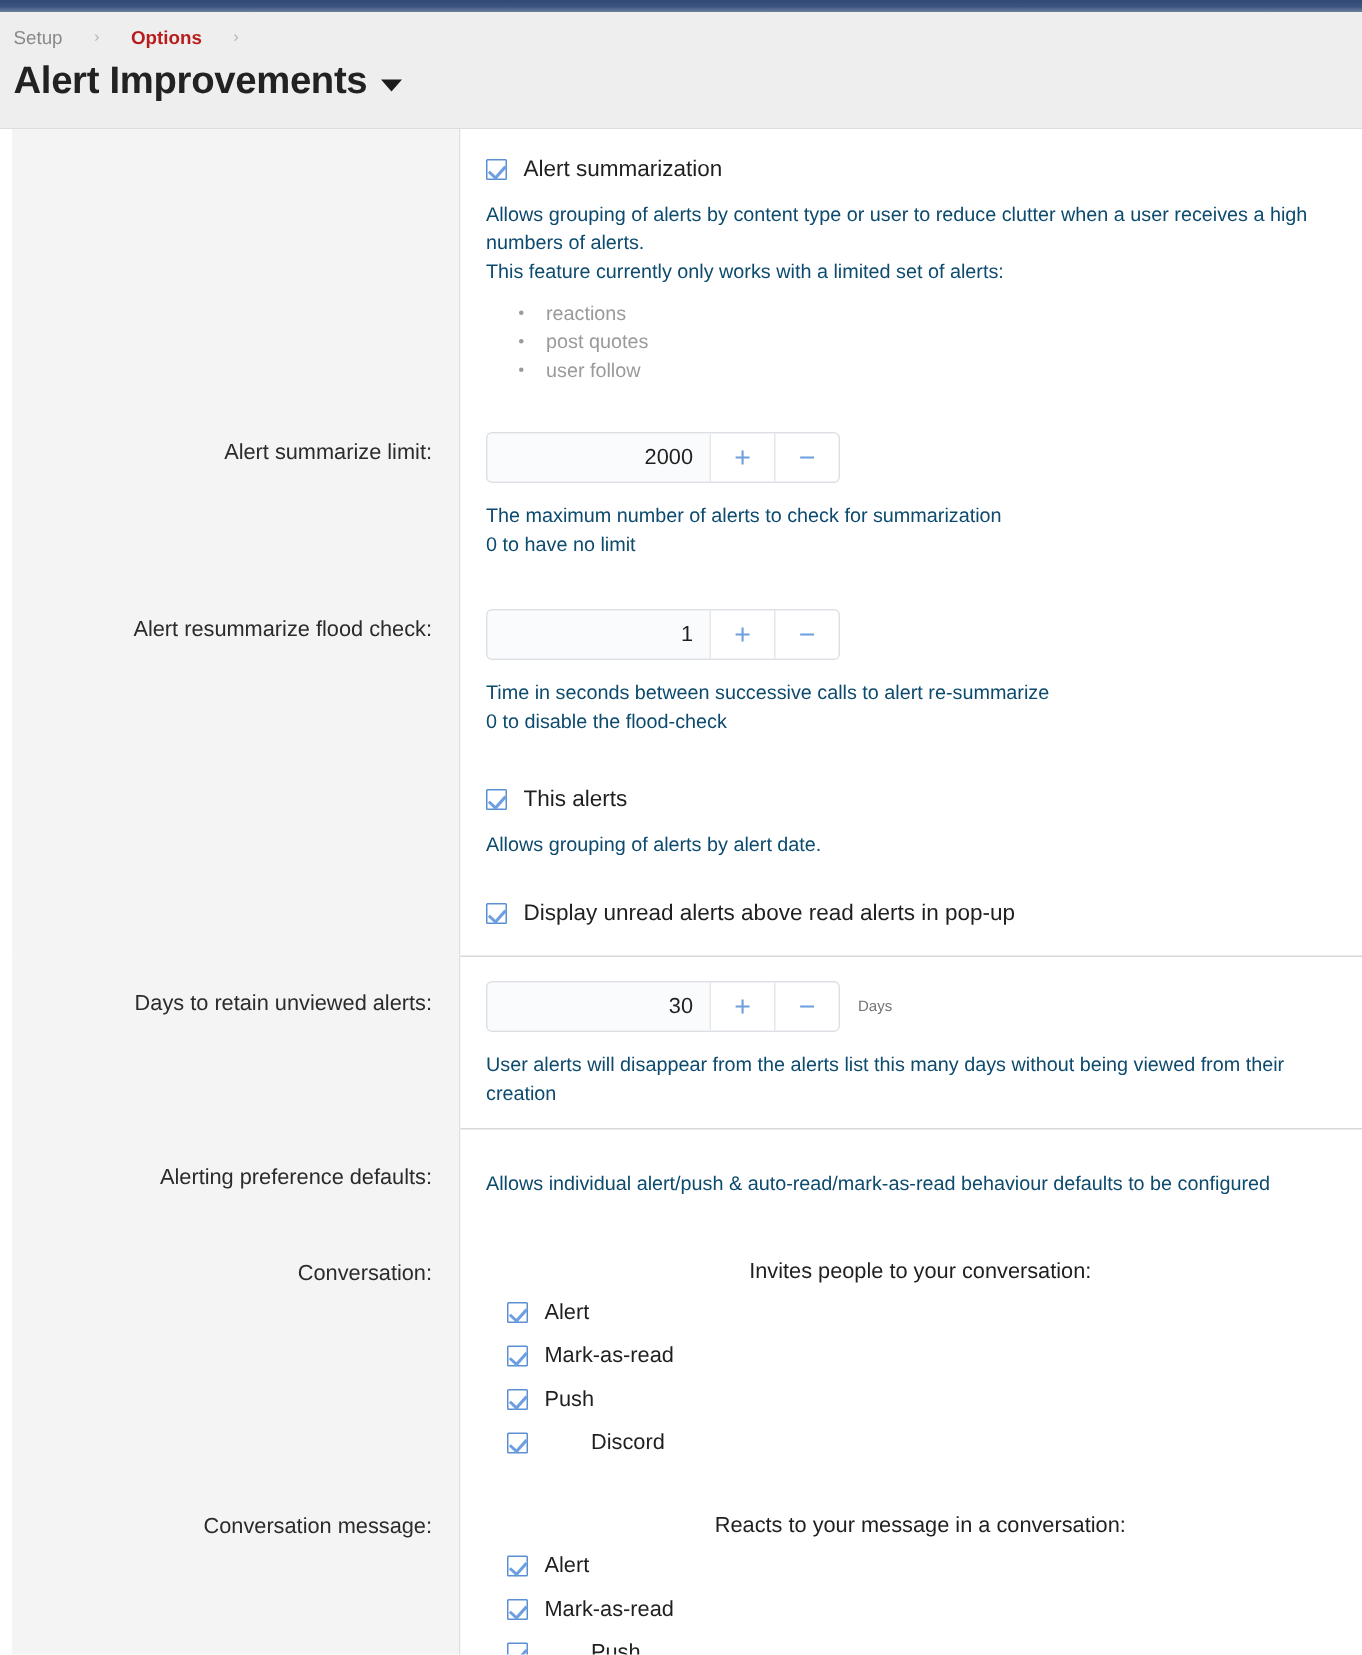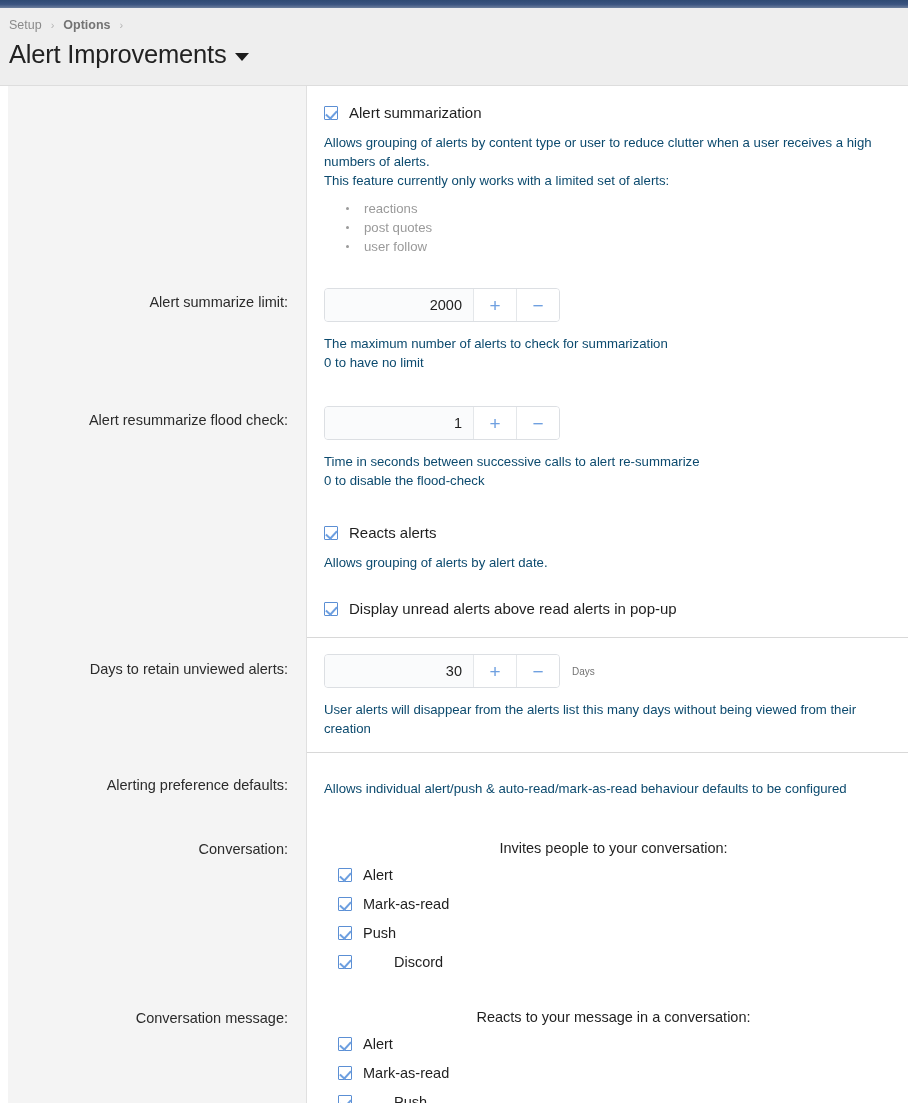--- a/index.html
+++ b/index.html
@@ -27,43 +27,43 @@
     position: relative;
   }
 
   #breadcrumb {
     padding-left: 9px;
     font-size: 12.5px;
     color: #8a8a8a;
     line-height: 18px;
     display: flex;
     align-items: flex-end;
-    gap: 0px;
+    gap: 12px;
   }
   .crumb {
     color: #8a8a8a;
     text-decoration: none;
   }
-  .crumb.bold { font-weight: bold; color: #737373; }
+  .crumb.bold { font-weight: bold; color: #b91c1c; }
   .crumb-sep {
     color: #b4b4b4;
     font-size: 11px;
     padding: 0 9px;
   }
 
   #page-title-row {
     padding-left: 9px;
     margin-top: 6px;
     display: flex;
     align-items: center;
     gap: 9px;
   }
   #page-title {
     font-size: 25.5px;
-    font-weight: 400;
+    font-weight: 700;
     color: #222222;
     letter-spacing: -0.2px;
   }
   .caret-down {
     width: 0; height: 0;
     border-left: 7px solid transparent;
     border-right: 7px solid transparent;
     border-top: 8px solid #1c1c1c;
     margin-top: 5px;
   }
@@ -315,21 +315,21 @@
         <div class="help mt12">Time in seconds between successive calls to alert re-summarize</div>
         <div class="help">0 to disable the flood-check</div>
       </div>
     </div>
 
     <div class="row">
       <div class="label-cell"></div>
       <div class="field-cell" style="padding-top:18px;padding-bottom:10px;">
         <div class="chk-line">
           <span class="chk"></span>
-          <span class="chk-label">Reacts alerts</span>
+          <span class="chk-label">This alerts</span>
         </div>
         <div class="help mt12">Allows grouping of alerts by alert date.</div>
       </div>
     </div>
 
     <div class="row">
       <div class="label-cell"></div>
       <div class="field-cell" style="padding-top:18px;padding-bottom:20px;">
         <div class="chk-line">
           <span class="chk"></span>

